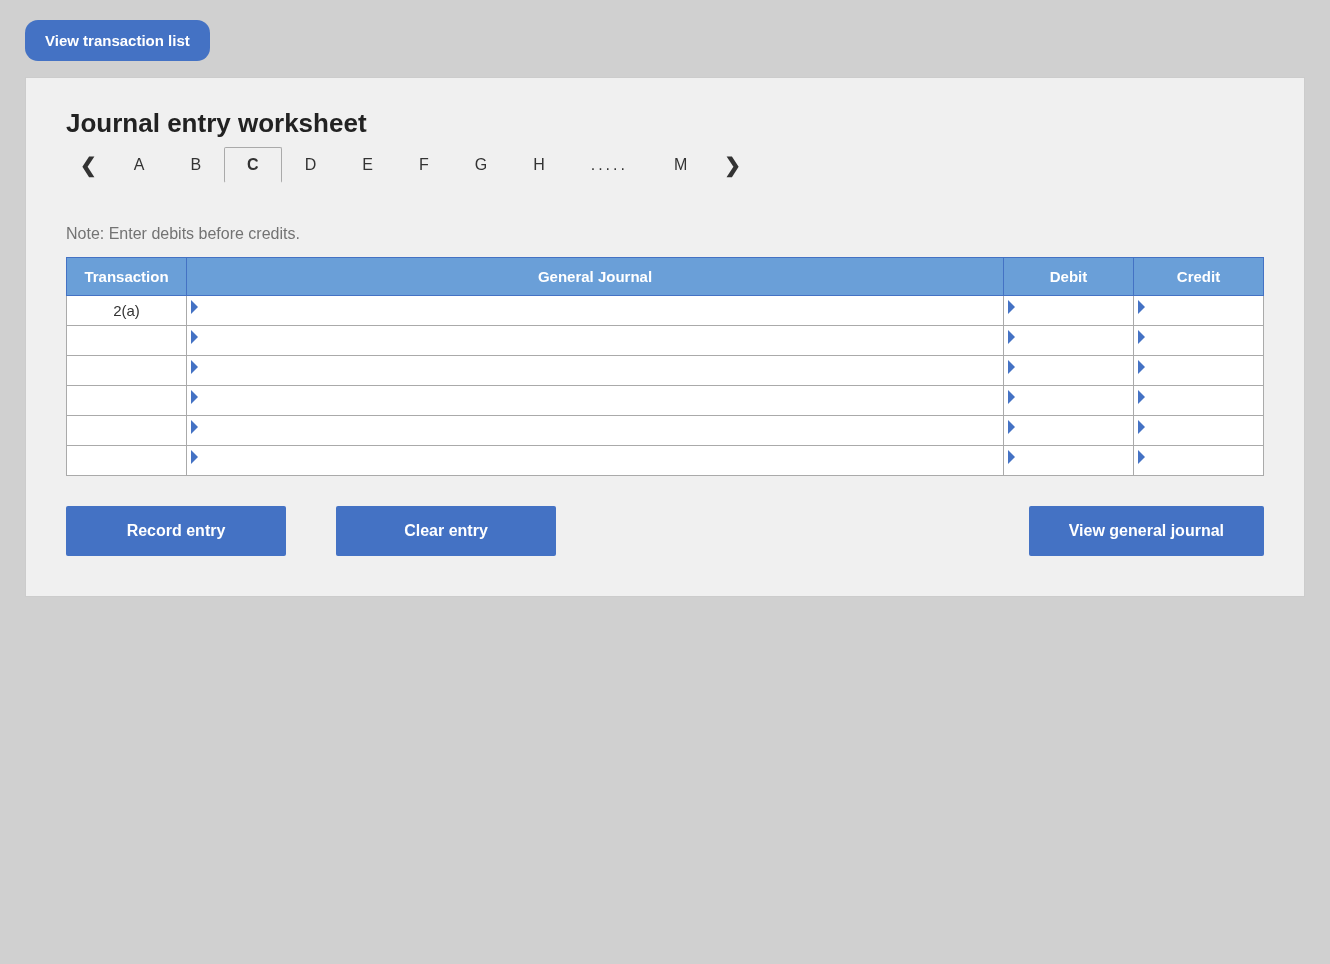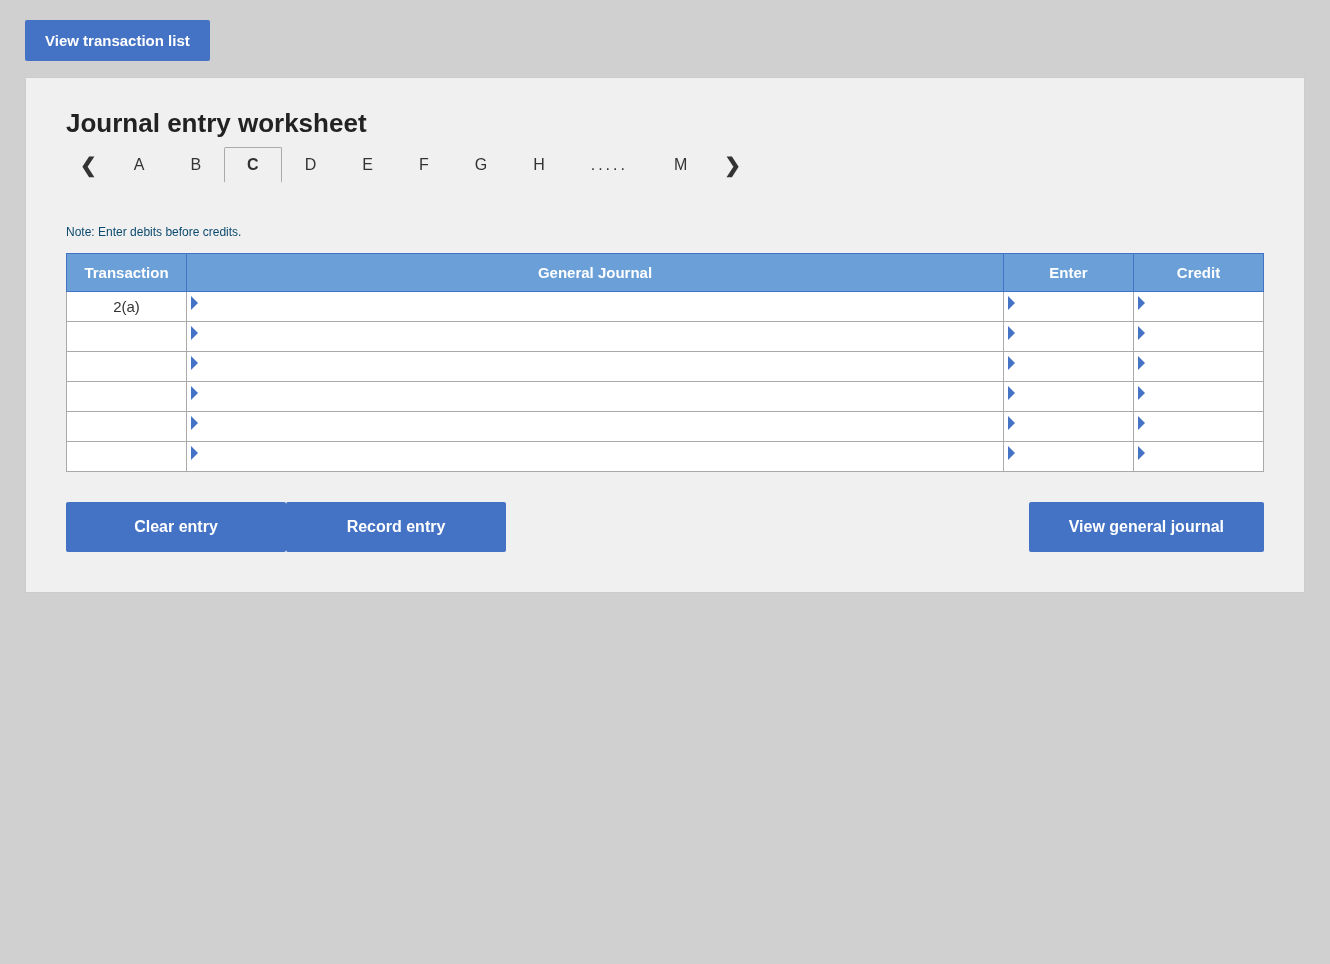--- a/index.html
+++ b/index.html
@@ -20,21 +20,21 @@
     }
 
     .view-transaction-btn {
       background: #4472c4;
       color: #fff;
       border: none;
       padding: 12px 20px;
       font-size: 15px;
       font-weight: bold;
       cursor: pointer;
-      border-radius: 2px;
+      border-radius: 13px;
     }
 
     .main-container {
       background: #f0f0f0;
       border: 1px solid #ccc;
       width: 1280px;
       padding: 30px 40px 40px 40px;
     }
 
     .worksheet-title {
@@ -89,22 +89,22 @@
       background: #fff;
       padding: 18px 20px;
       margin-bottom: 16px;
       min-height: 90px;
       font-size: 15px;
       color: #222;
       line-height: 1.6;
     }
 
     .note-text {
-      color: #0c4a6e;
-      font-size: 12px;
+      color: #737373;
+      font-size: 16px;
       margin-bottom: 14px;
       margin-top: 40px;
     }
 
     .journal-table {
       width: 100%;
       border-collapse: collapse;
       margin-bottom: 30px;
       padding-left: 44px;
     }
@@ -222,21 +222,21 @@
   </div>
 
 
   <div class="note-text">Note: Enter debits before credits.</div>
 
   <table class="journal-table">
     <thead>
       <tr>
         <th class="transaction-col">Transaction</th>
         <th>General Journal</th>
-        <th class="debit-col">Enter</th>
+        <th class="debit-col">Debit</th>
         <th class="credit-col">Credit</th>
       </tr>
     </thead>
     <tbody>
       <tr>
         <td class="transaction-cell">2(a)</td>
         <td class="input-cell">
           <span class="cell-indicator"></span>
           <input type="text" style="">
         </td>
@@ -321,18 +321,18 @@
         </td>
         <td class="input-cell">
           <span class="cell-indicator"></span>
           <input type="text" style="">
         </td>
       </tr>
     </tbody>
   </table>
 
   <div class="buttons-row">
+    <button class="action-btn record-btn">Record entry</button>
     <button class="action-btn">Clear entry</button>
-    <button class="action-btn record-btn">Record entry</button>
     <button class="action-btn view-journal-btn">View general journal</button>
   </div>
 
 </div>
 
 </body></html>

